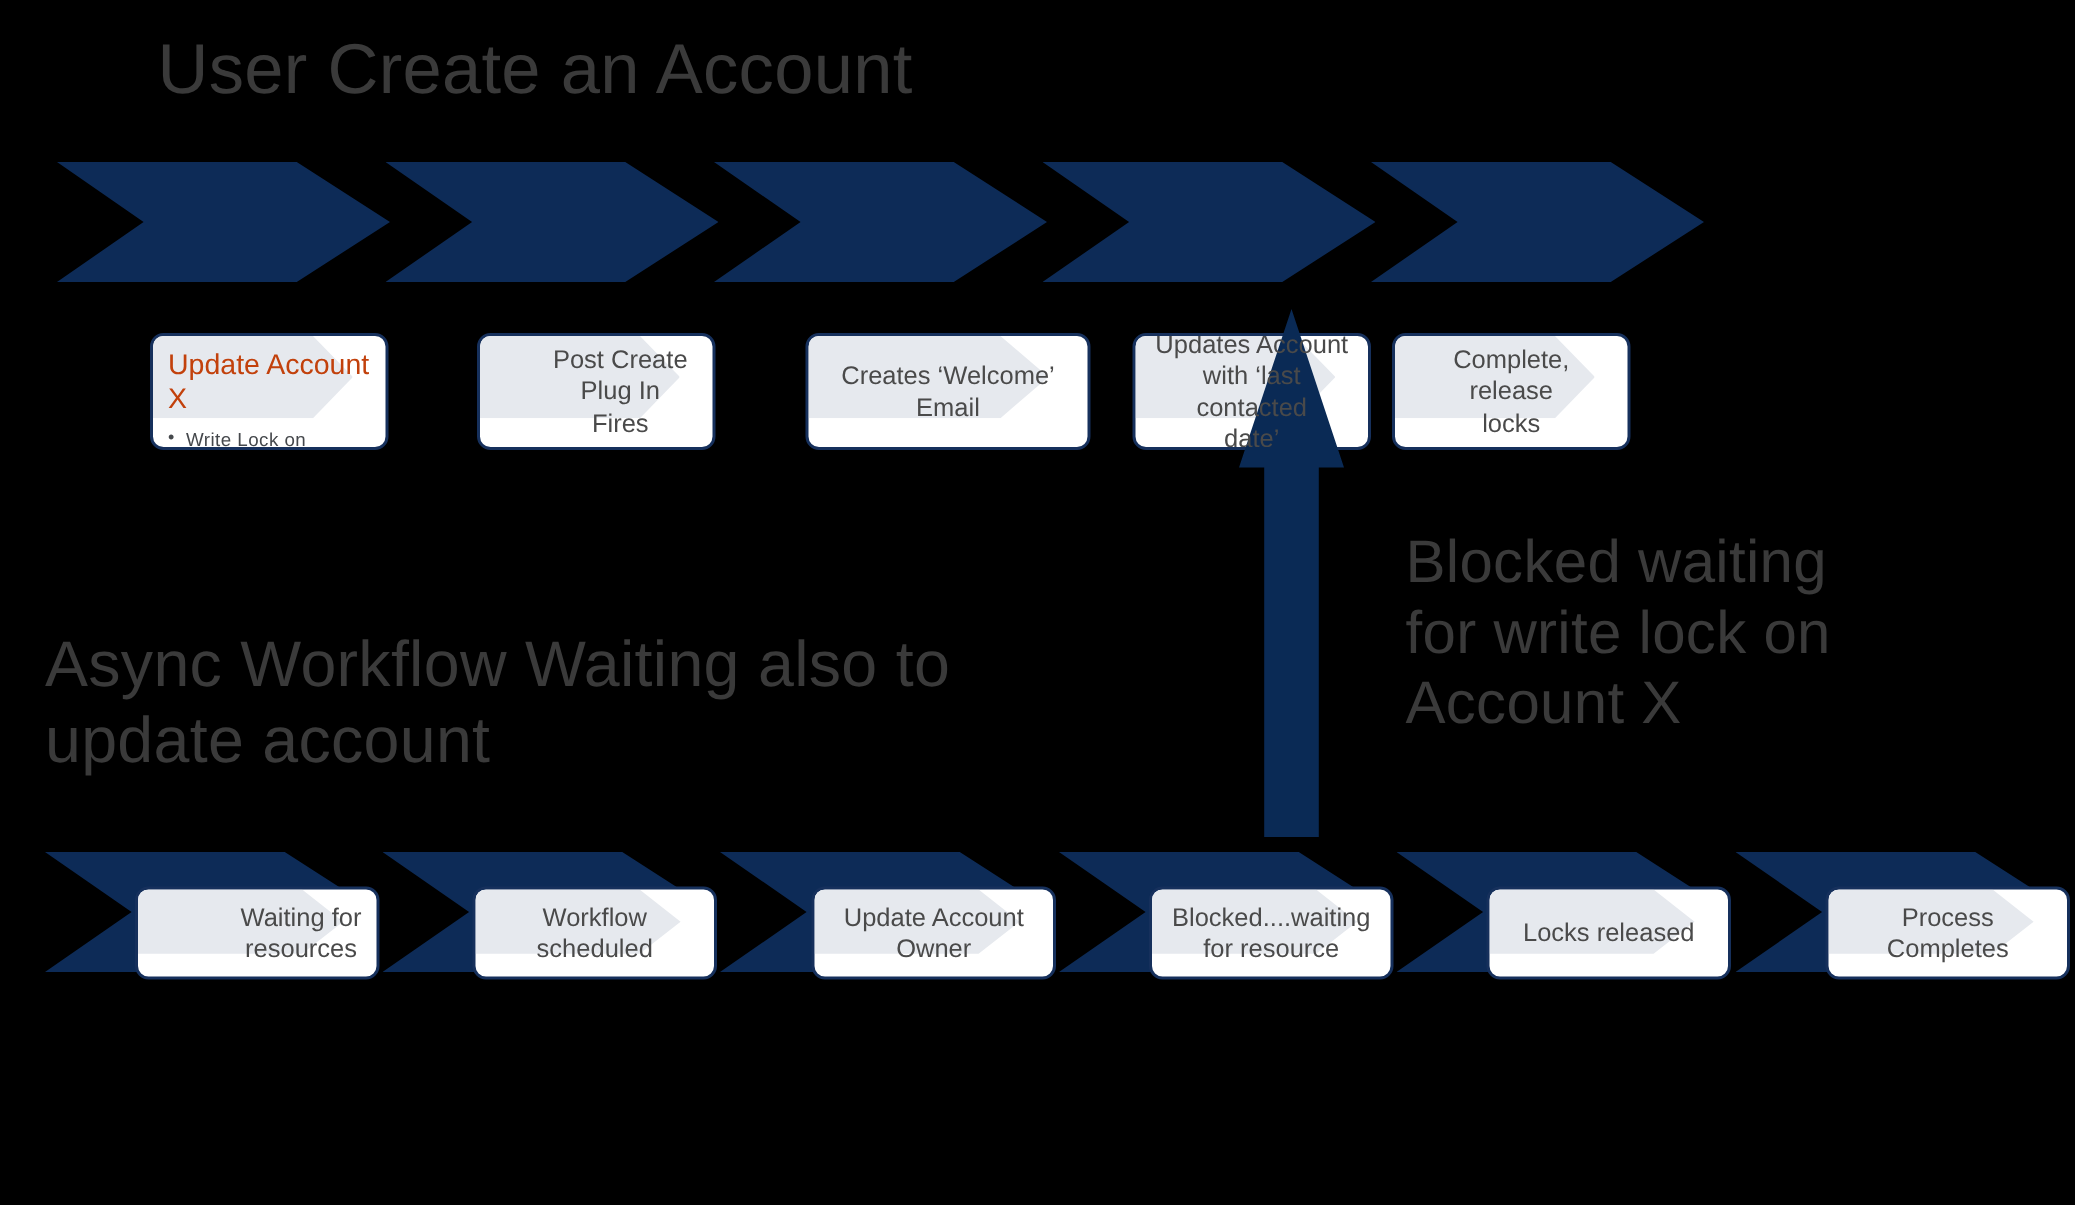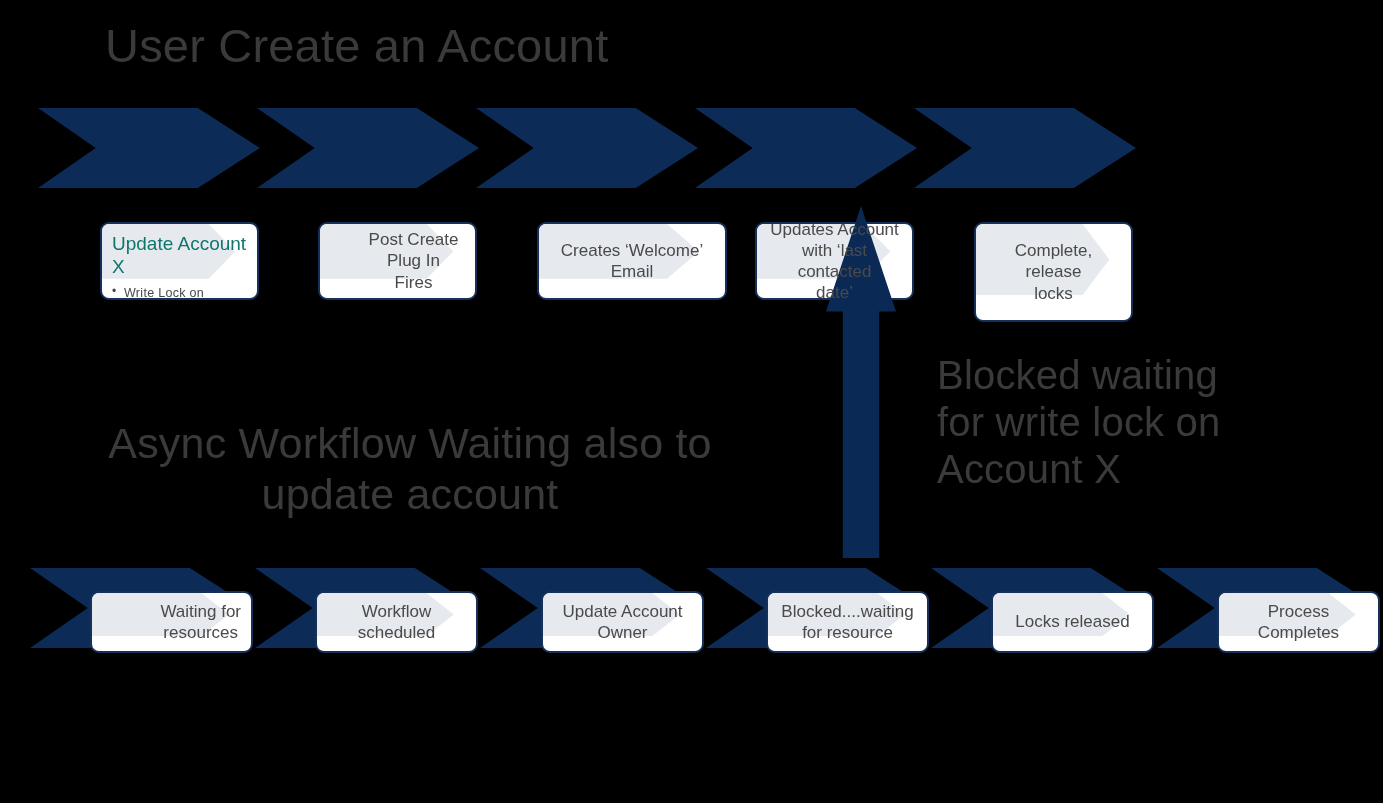--- a/index.html
+++ b/index.html
@@ -37,21 +37,20 @@
   #title-top {
     left: 105px;
     top: 18px;
     font-size: 47px;
   }
   #title-bottom {
     left: 30px;
     top: 418px;
     font-size: 43px;
     width: 760px;
-    text-align: center;
   }
   #annotation-blocked {
     left: 937px;
     top: 352px;
     font-size: 40px;
     width: 400px;
   }
 
   
   .flow-row {
@@ -102,21 +101,21 @@
     padding: 0 10px;
     color: #4a4a4a;
     font-size: 17px;
     line-height: 1.25;
     text-align: center;
     font-weight: 400;
   }
   .card-title {
     position: relative;
     z-index: 1;
-    color: #0f766e;
+    color: #c2410c;
     font-size: 19px;
     line-height: 1.2;
     padding: 0 10px;
     font-weight: 400;
   }
   .card-bullets {
     position: relative;
     z-index: 1;
     margin: 6px 0 0 0;
     padding: 0 10px 0 22px;
@@ -176,21 +175,21 @@
         <div class="card-body" style="white-space: pre-line;">Creates ‘Welcome’
 Email</div>
       </div>
       <div class="chevron" style="left: 695px; width: 222px;"></div>
       <div class="card" style="left: 755px; width: 159px; top: 122px; height: 78px;">
         <div class="card-body" style="white-space: pre-line;">Updates Account
 with ‘last contacted
 date’</div>
       </div>
       <div class="chevron" style="left: 914px; width: 222px;"></div>
-      <div class="card" style="left: 974px; width: 159px; top: 122px; height: 100px;">
+      <div class="card" style="left: 928px; width: 159px; top: 122px; height: 78px;">
         <div class="card-body" style="white-space: pre-line;">Complete, release
 locks</div>
       </div>
     </div>
 
   <div class="heading" id="title-bottom">Async Workflow Waiting also to
 update account</div>
 
   <div class="heading" id="annotation-blocked">Blocked waiting
 for write lock on

